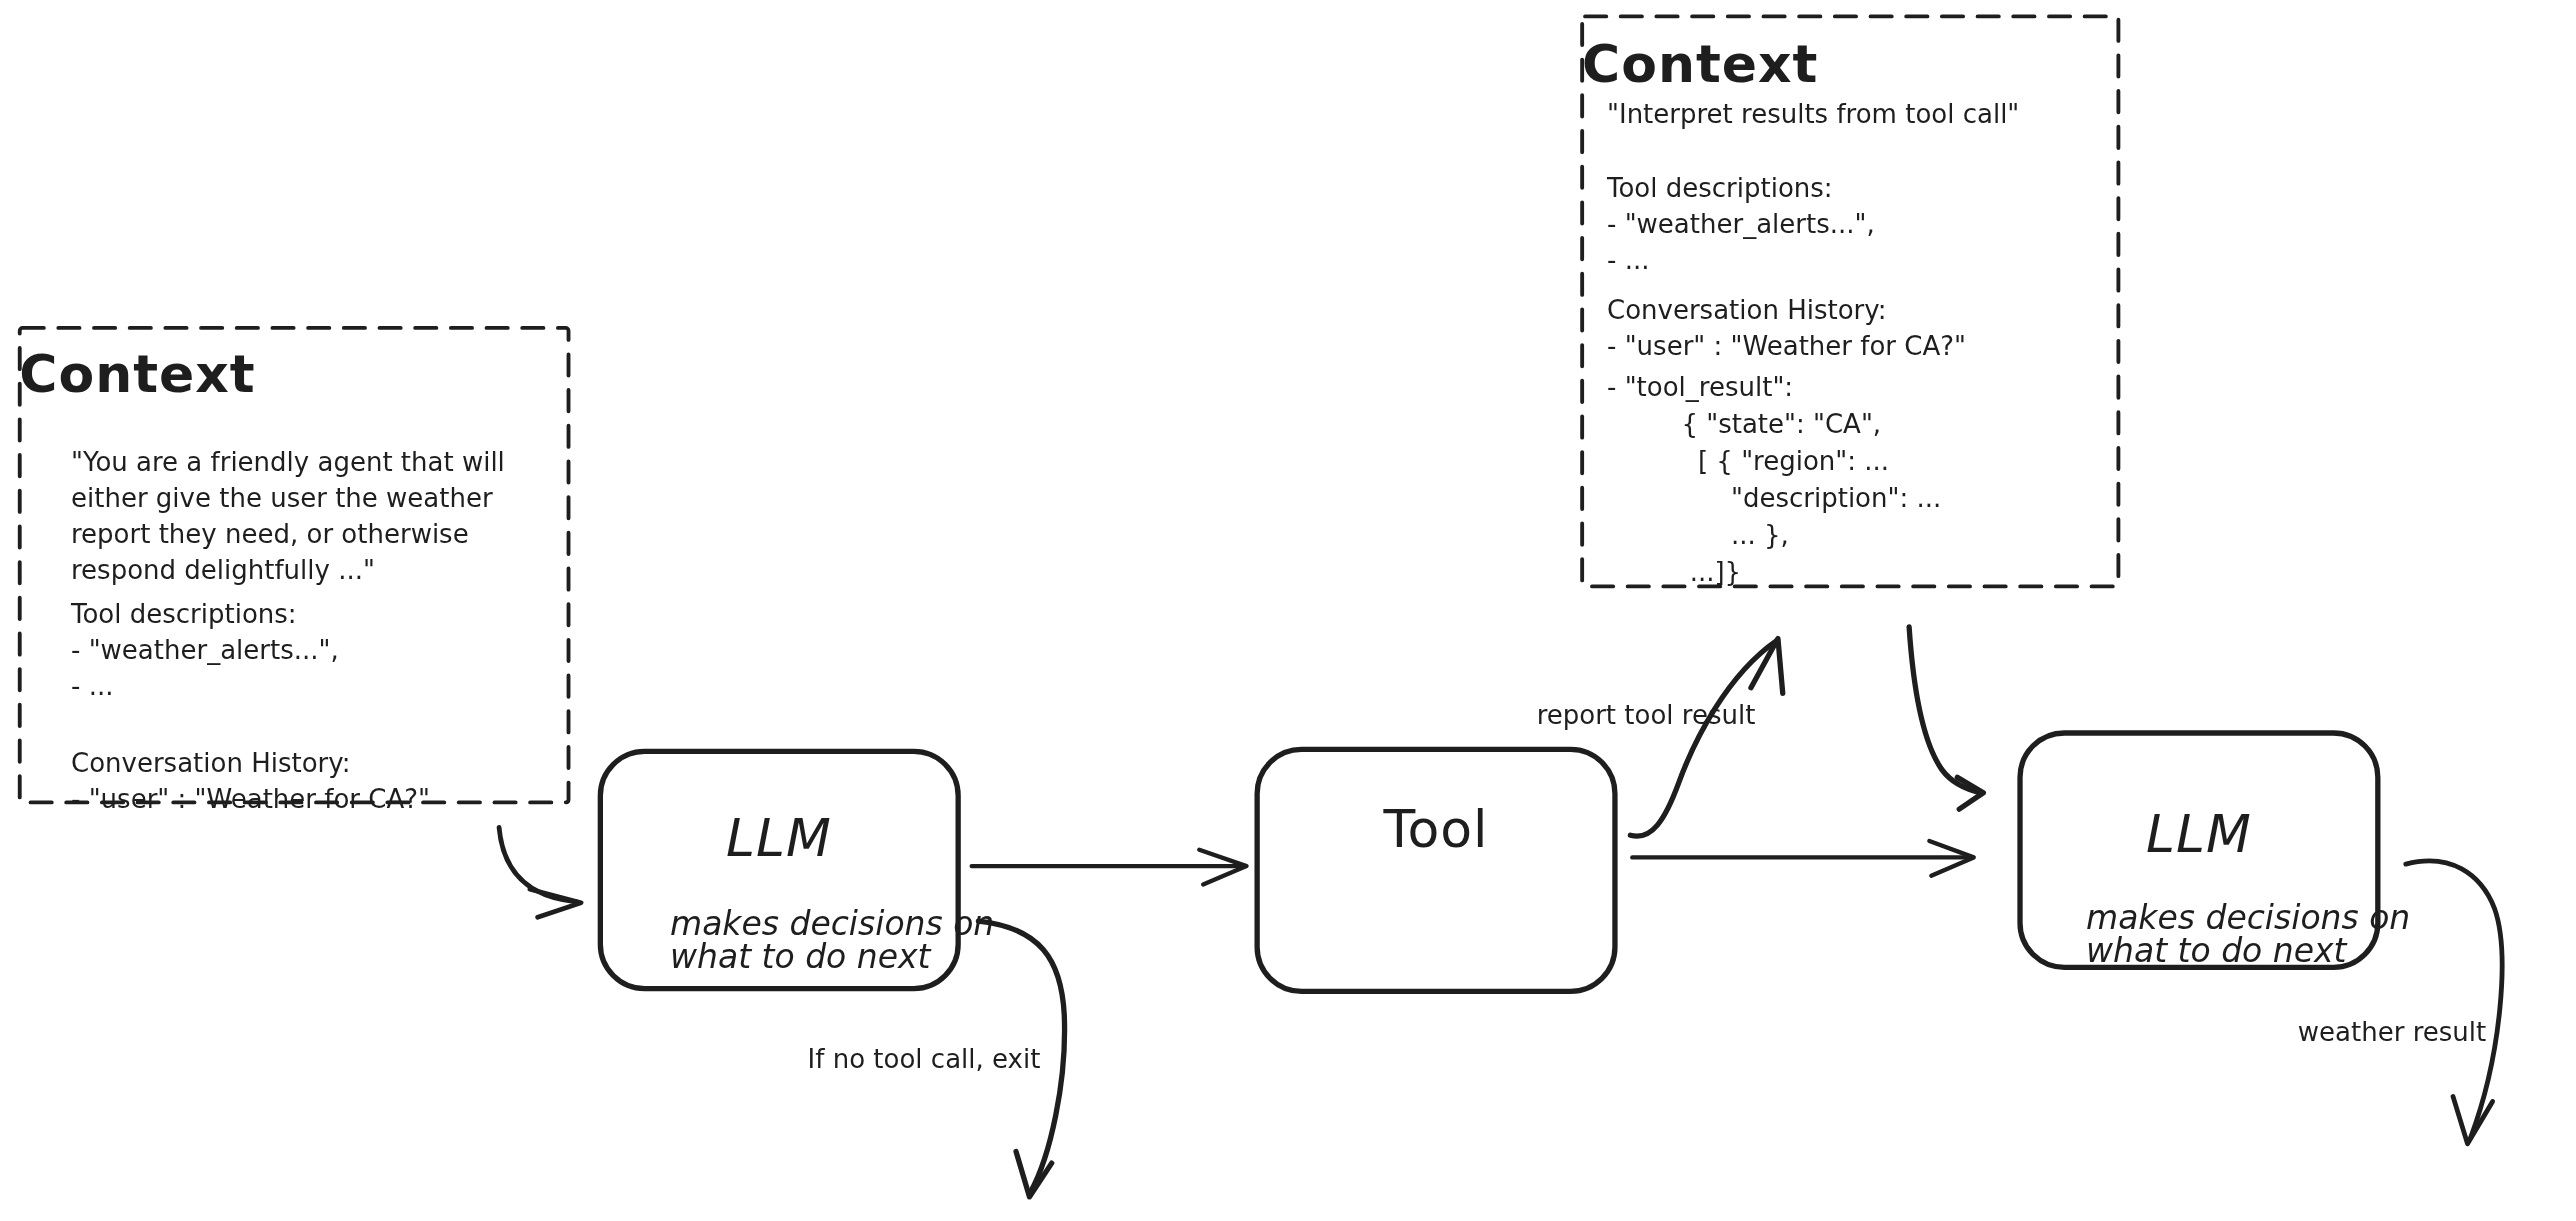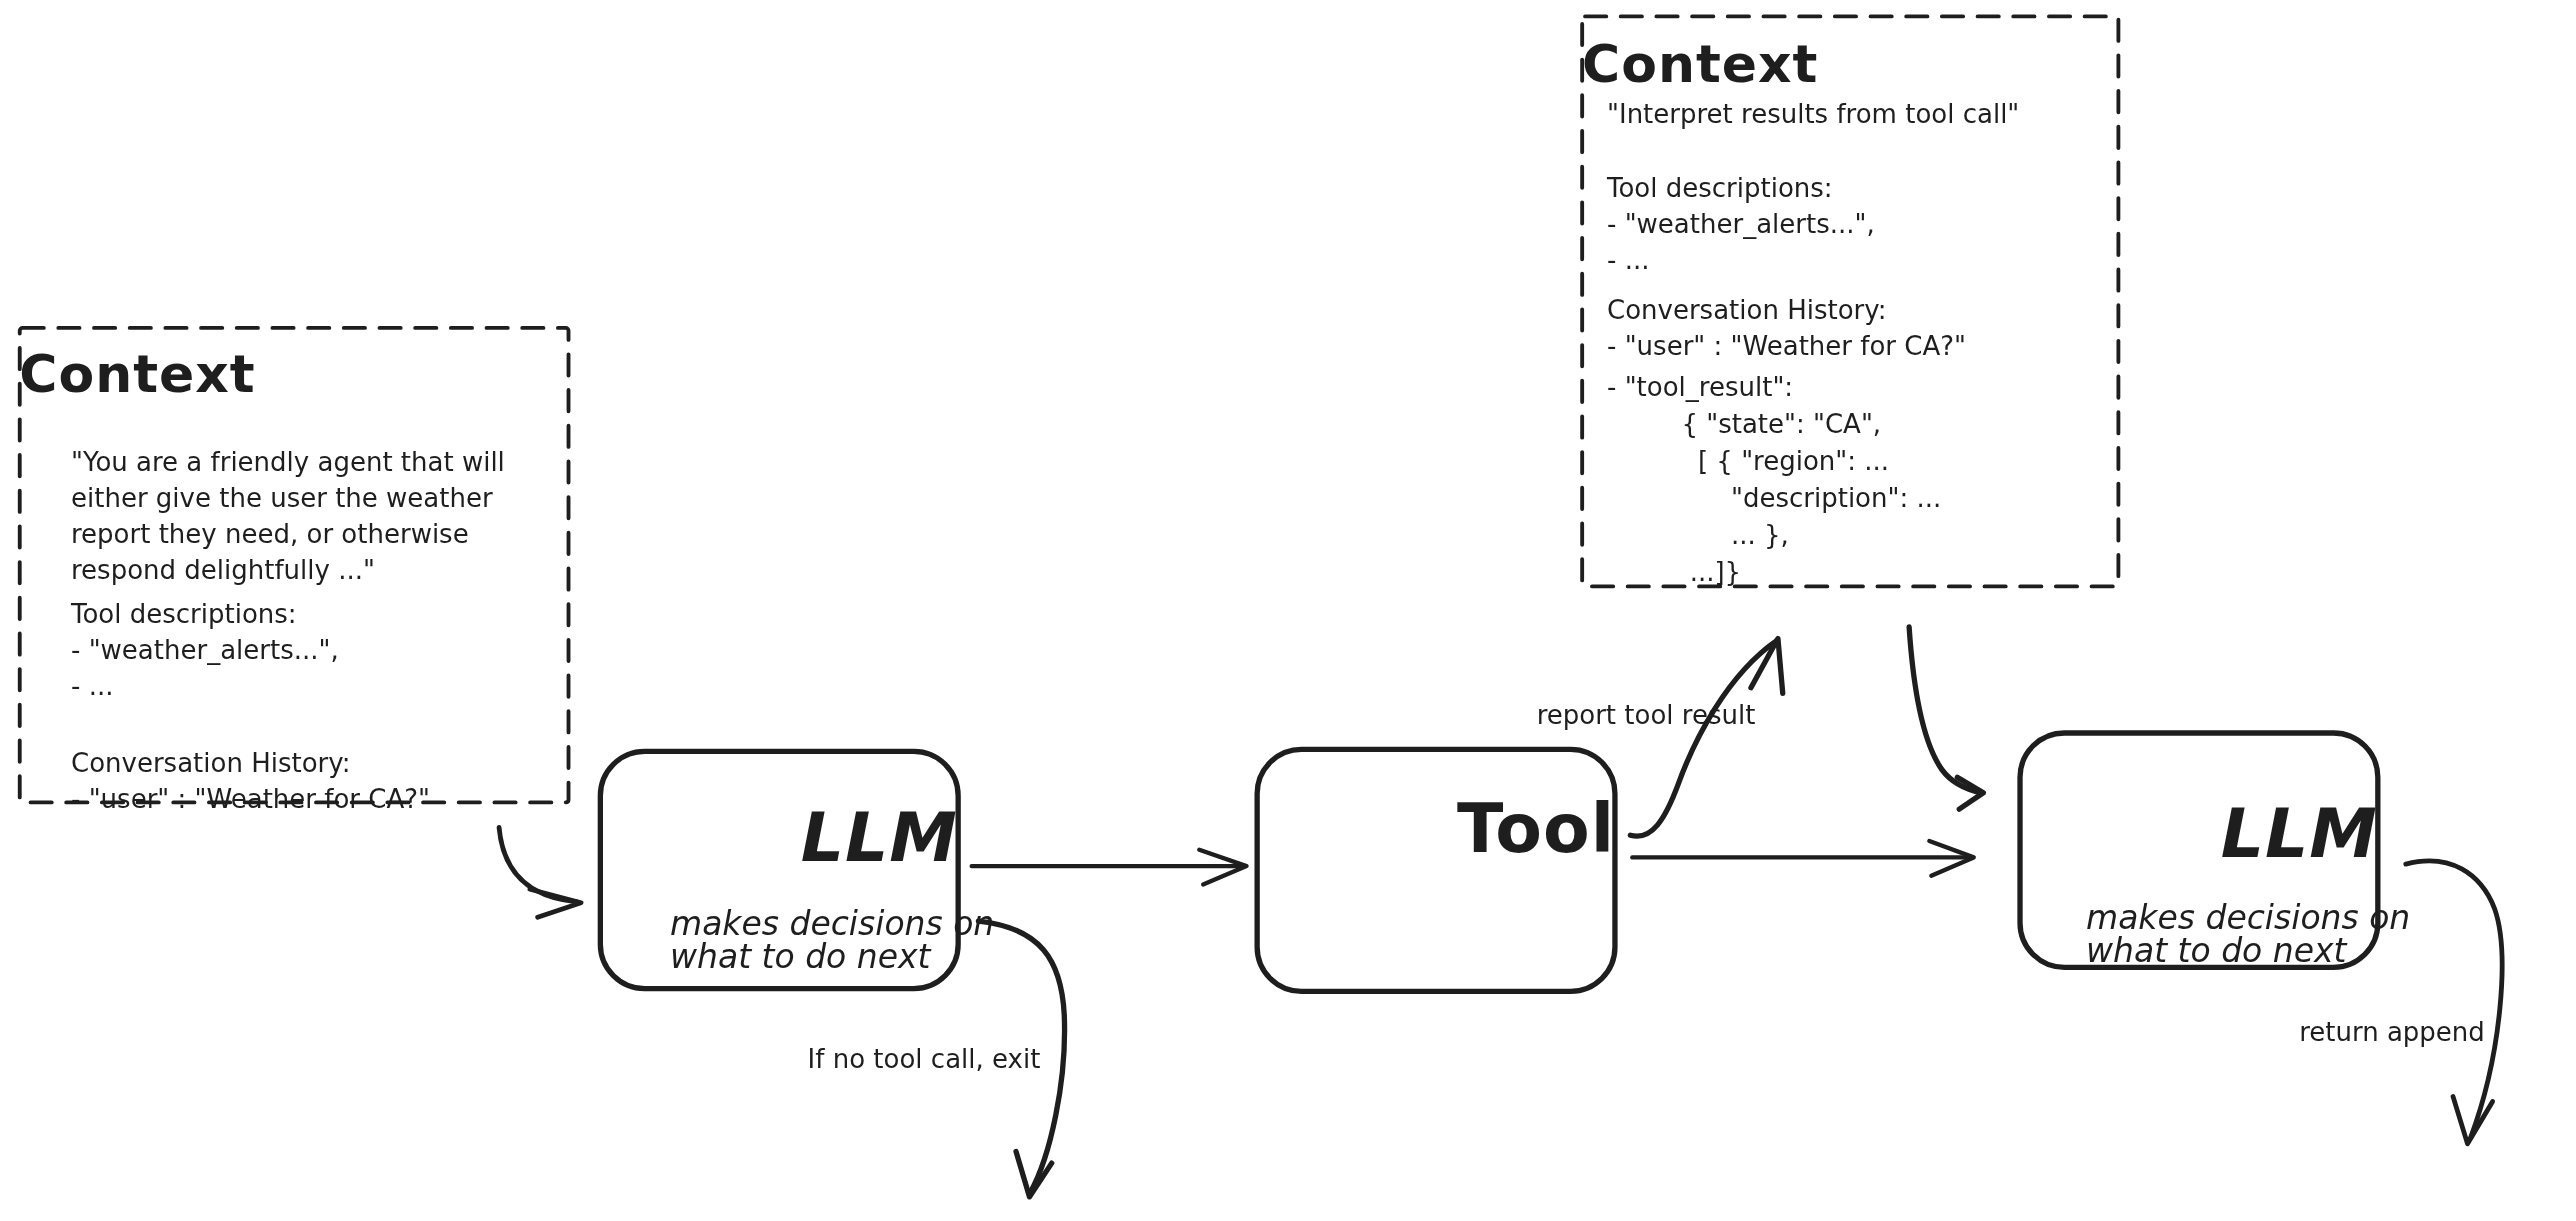--- a/index.html
+++ b/index.html
@@ -10,22 +10,22 @@
     font-family:"DejaVu Sans","Liberation Sans",sans-serif;
     color:#1e1e1e;
   }
   #edges { position:absolute; left:0; top:0; z-index:0; }
   .txt { position:absolute; z-index:1; color:#1e1e1e; }
   .box-title {
     font-size:52px; font-weight:700; letter-spacing:1px;
     text-align:left; line-height:54px; white-space:nowrap;
   }
   .node-title {
-    font-size:68px; font-weight:700; letter-spacing:1px;
-    text-align:right; line-height:54px; white-space:nowrap;
+    font-size:52px; font-weight:400; letter-spacing:1px;
+    text-align:center; line-height:54px; white-space:nowrap;
   }
   .italic { font-style:italic; }
   .body-block { font-size:26px; line-height:36px; white-space:pre; }
   .body-block.tight { line-height:37px; }
   .node-sub { font-size:33px; line-height:33px; white-space:pre;font-style:italic; }
   .edge-label { font-size:26px; white-space:nowrap; transform:translateX(-50%); }
 </style>
 </head>
 <body>
 
@@ -106,16 +106,16 @@
 - "user" : "Weather for CA?"</div>
   <div class="txt body-block tight" style="left:1607px; top:369px;">- "tool_result":
          { "state": "CA",
            [ { "region": ...
                "description": ...
                ... },
           ...]}</div>
 
   <div class="txt edge-label" style="left:1646px; top:700px;">report tool result</div>
   <div class="txt edge-label" style="left:924px; top:1044px;">If no tool call, exit</div>
-  <div class="txt edge-label" style="left:2392px; top:1017px;">return append</div>
+  <div class="txt edge-label" style="left:2392px; top:1017px;">weather result</div>
 
 </div>
 
 
 </body></html>

